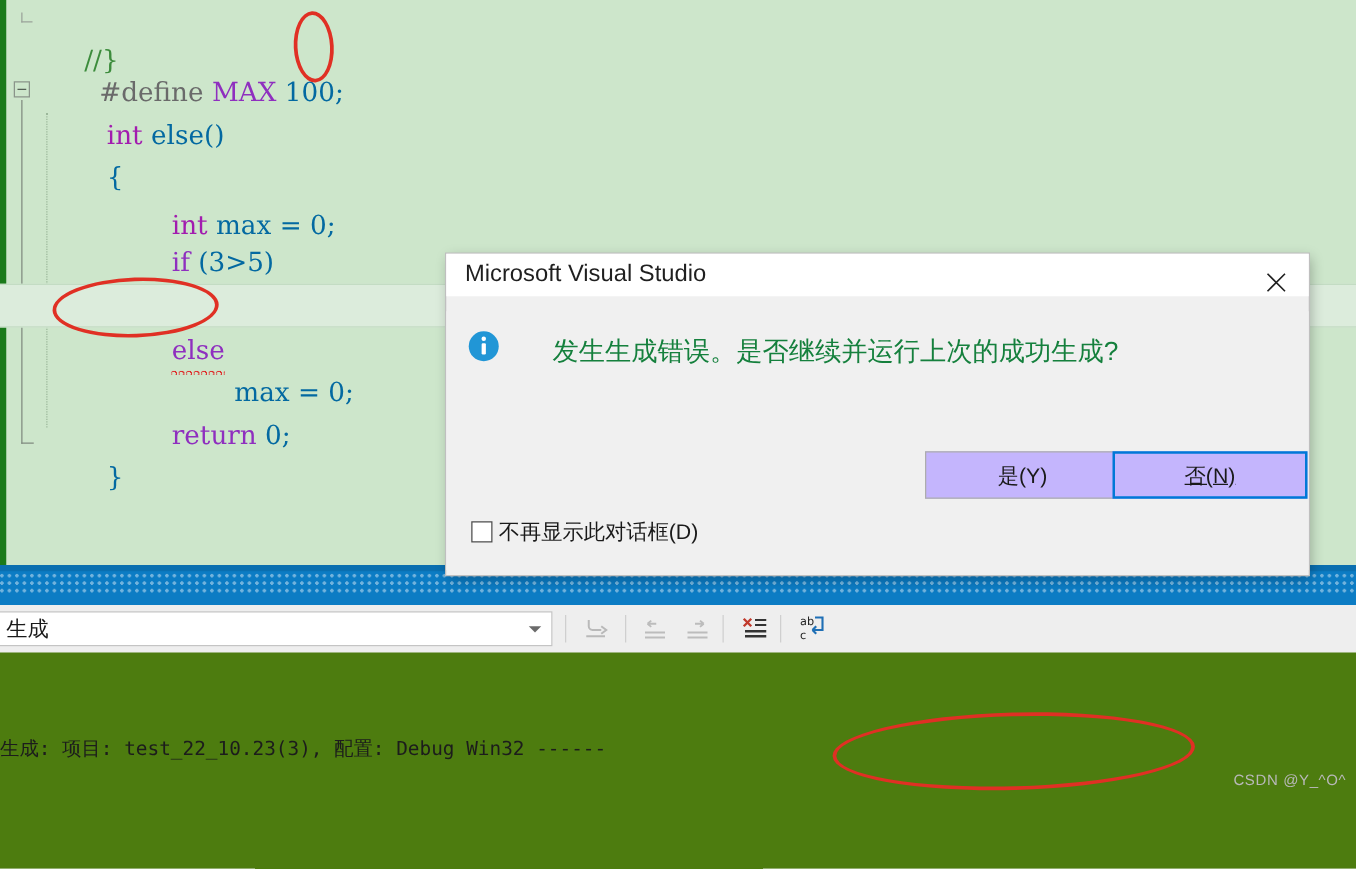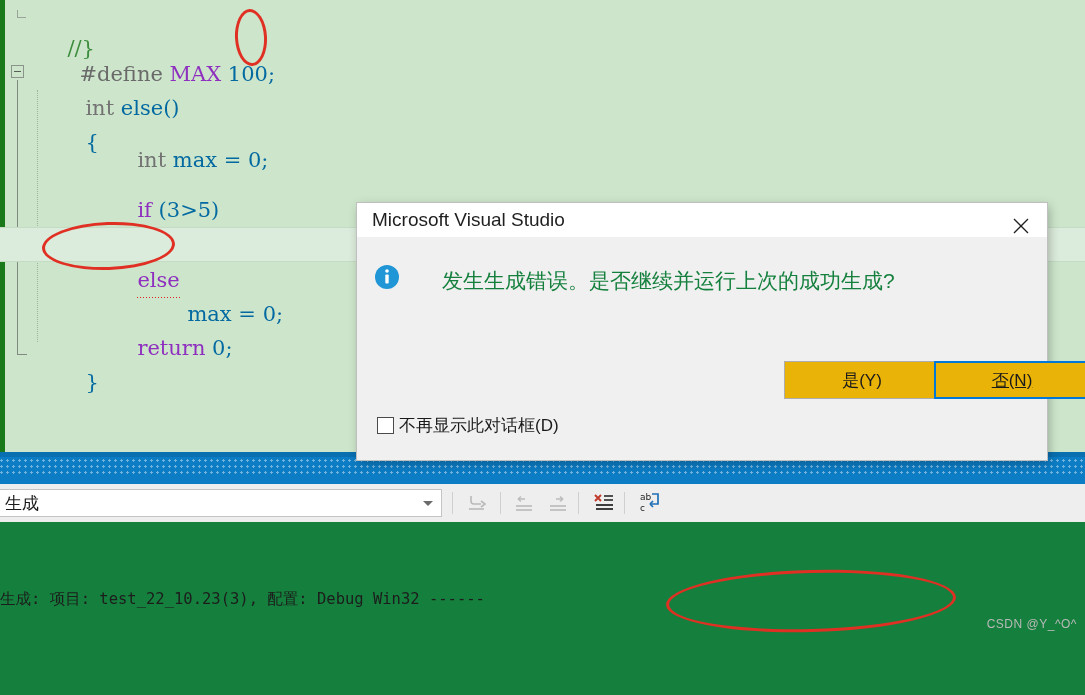--- a/index.html
+++ b/index.html
@@ -65,21 +65,21 @@
     position: absolute; left: 0; top: 0;
     width: 1085px;
     font-family: "DejaVu Serif", "Liberation Serif", serif;
     font-size: 21px;
     line-height: 34.5px;
     white-space: pre;
     color: #1a1a1a;
   }
   .ln { position: absolute; left: 0; width: 1085px; height: 34.5px; padding-left: 14px; }
   .ln.current { background: #dcecdc; border-top: 1px solid #c3dcc3; border-bottom: 1px solid #c3dcc3; }
-  .kw  { color: #737373; }
+  .kw  { color: #a21caf; }
   .kw2 { color: #8f2fbf; }
   .macro { color: #8f2fbf; }
   .cmt { color: #3c8c3c; }
   .pp  { color: #6a6a6a; }
   .id  { color: #0369a1; }
   .squiggle {
     position: relative;
     display: inline-block;
   }
   .squiggle::after {
@@ -137,27 +137,27 @@
     width: 26px; height: 26px;
   }
   .dlg-msg {
     position: absolute; left: 85px; top: 18px;
     font-size: 21px; color: #15803d;
     font-family: "Liberation Sans", sans-serif;
   }
   .btn {
     position: absolute;
     height: 38px; width: 156px;
-    background: #eab308;
+    background: #c4b5fd;
     border: 1px solid #adadad;
     font-size: 17px;
     color: #1a1a1a;
     font-family: "Liberation Sans", sans-serif;
     cursor: pointer;
-    display: flex; align-items: center; justify-content: center; margin-left: 44px;
+    display: flex; align-items: center; justify-content: center;
   }
   .btn.yes { left: 383px; top: 112px; }
   .btn.no  { left: 533px; top: 112px; border: 2px solid #0078d7; text-decoration: underline; }
   .chk-row {
     position: absolute; left: 20px; top: 165px;
     display: flex; align-items: center;
     font-size: 17px; color: #1a1a1a;
     font-family: "Liberation Sans", sans-serif;
     cursor: pointer;
   }
@@ -230,21 +230,21 @@
   }
   .tb-btn {
     position: absolute; top: 4px;
     width: 32px; height: 30px;
     display: flex; align-items: center; justify-content: center;
     cursor: pointer;
   }
   .out-text {
     position: absolute; left: 0; top: 38px;
     width: 1085px; height: 173px;
-    background: #15803d;
+    background: #4d7c0f;
     font-family: "DejaVu Sans Mono", "Liberation Mono", monospace;
     font-size: 15.5px;
     line-height: 22px;
     color: #1c1c1c;
     white-space: pre;
     padding-top: 22px;
     overflow: hidden;
   }
   .out-line { padding-left: 0px; height: 22px; }
   .out-line.gap { height: 22px; }
@@ -280,21 +280,21 @@
       </div>
 
       <div class="ln" style="top:56px;">
         <span style="display:inline-block;width:18px;"></span><span class="kw">int</span><span> </span><span class="id">else()</span>
       </div>
 
       <div class="ln" style="top:90px;">
         <span style="display:inline-block;width:18px;"></span><span class="id">{</span>
       </div>
 
-      <div class="ln" style="top:108px;">
+      <div class="ln" style="top:128px;">
         <span style="display:inline-block;width:70px;"></span><span class="kw">int</span><span> </span><span class="id">max</span><span class="id"> = 0;</span>
       </div>
 
       <div class="ln" style="top:158px;">
         <span style="display:inline-block;width:70px;"></span><span class="kw2">if</span><span class="id"> (3&gt;5)</span>
       </div>
 
       <div class="ln" style="top:193px;">
         <span style="display:inline-block;width:120px;"></span><span class="id">max = </span><span class="macro">MAX</span><span class="id">;</span>
       </div>

